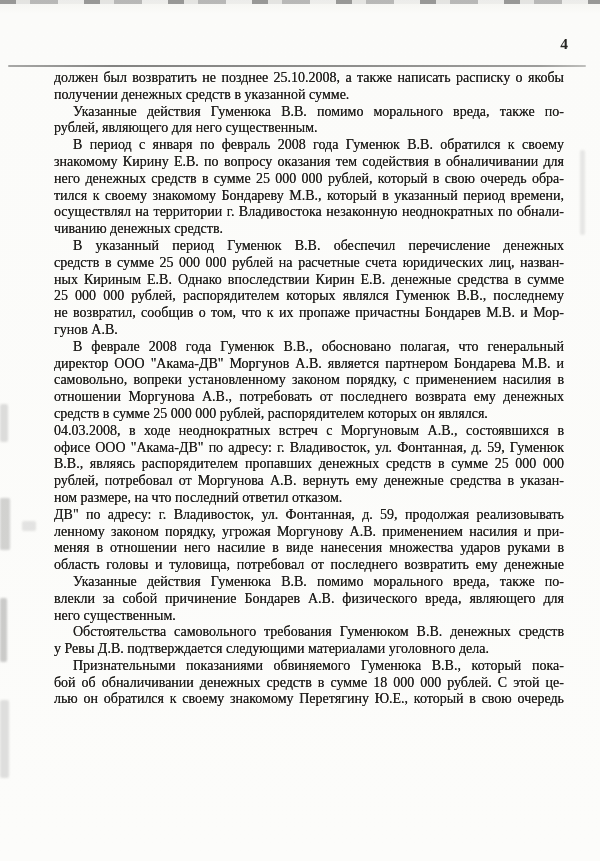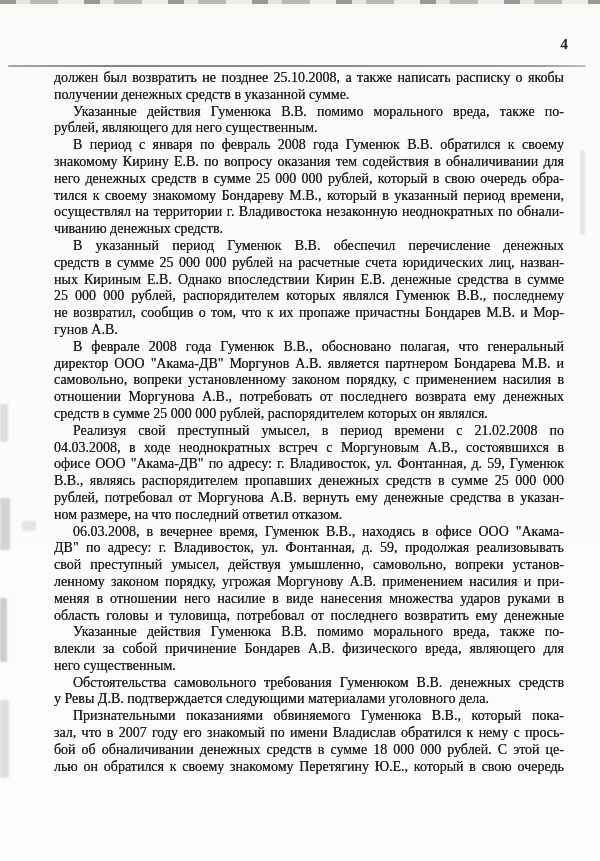--- a/index.html
+++ b/index.html
@@ -109,47 +109,43 @@
         <div class="line last">гунов А.В.</div>
       </div>
       <div class="para">
         <div class="line indent">В феврале 2008 года Гуменюк В.В., обосновано полагая, что генеральный</div>
         <div class="line">директор ООО "Акама-ДВ" Моргунов А.В. является партнером Бондарева М.В. и</div>
         <div class="line">самовольно, вопреки установленному законом порядку, с применением насилия в</div>
         <div class="line">отношении Моргунова А.В., потребовать от последнего возврата ему денежных</div>
         <div class="line last">средств в сумме 25 000 000 рублей, распорядителем которых он являлся.</div>
       </div>
       <div class="para">
-        <div class="line indent">Реализуя свой преступный умысел, в период времени с 21.02.2008 по</div>
         <div class="line">04.03.2008, в ходе неоднократных встреч с Моргуновым А.В., состоявшихся в</div>
         <div class="line">офисе ООО "Акама-ДВ" по адресу: г. Владивосток, ул. Фонтанная, д. 59, Гуменюк</div>
         <div class="line">В.В., являясь распорядителем пропавших денежных средств в сумме 25 000 000</div>
         <div class="line">рублей, потребовал от Моргунова А.В. вернуть ему денежные средства в указан-</div>
         <div class="line last">ном размере, на что последний ответил отказом.</div>
       </div>
       <div class="para">
-        <div class="line indent">06.03.2008, в вечернее время, Гуменюк В.В., находясь в офисе ООО "Акама-</div>
         <div class="line">ДВ" по адресу: г. Владивосток, ул. Фонтанная, д. 59, продолжая реализовывать</div>
-        <div class="line">свой преступный умысел, действуя умышленно, самовольно, вопреки установ-</div>
         <div class="line">ленному законом порядку, угрожая Моргунову А.В. применением насилия и при-</div>
         <div class="line">меняя в отношении него насилие в виде нанесения множества ударов руками в</div>
         <div class="line">область головы и туловища, потребовал от последнего возвратить ему денежные</div>
       </div>
       <div class="para">
         <div class="line indent">Указанные действия Гуменюка В.В. помимо морального вреда, также по-</div>
         <div class="line">влекли за собой причинение Бондарев А.В. физического вреда, являющего для</div>
         <div class="line last">него существенным.</div>
       </div>
       <div class="para">
         <div class="line indent">Обстоятельства самовольного требования Гуменюком В.В. денежных средств</div>
         <div class="line last">у Ревы Д.В. подтверждается следующими материалами уголовного дела.</div>
       </div>
       <div class="para">
         <div class="line indent">Признательными показаниями обвиняемого Гуменюка В.В., который пока-</div>
-        <div class="line">зал, что в 2007 году его знакомый по имени Владислав обратился к нему с прось-</div>
         <div class="line">бой об обналичивании денежных средств в сумме 18 000 000 рублей. С этой це-</div>
         <div class="line">лью он обратился к своему знакомому Перетягину Ю.Е., который в свою очередь</div>
       </div>
     </div>
   <div class="artifact a1"></div>
   <div class="artifact a2"></div>
   <div class="artifact a3"></div>
   <div class="artifact a4"></div>
   <div class="artifact a5"></div>
   <div class="artifact a6"></div>

